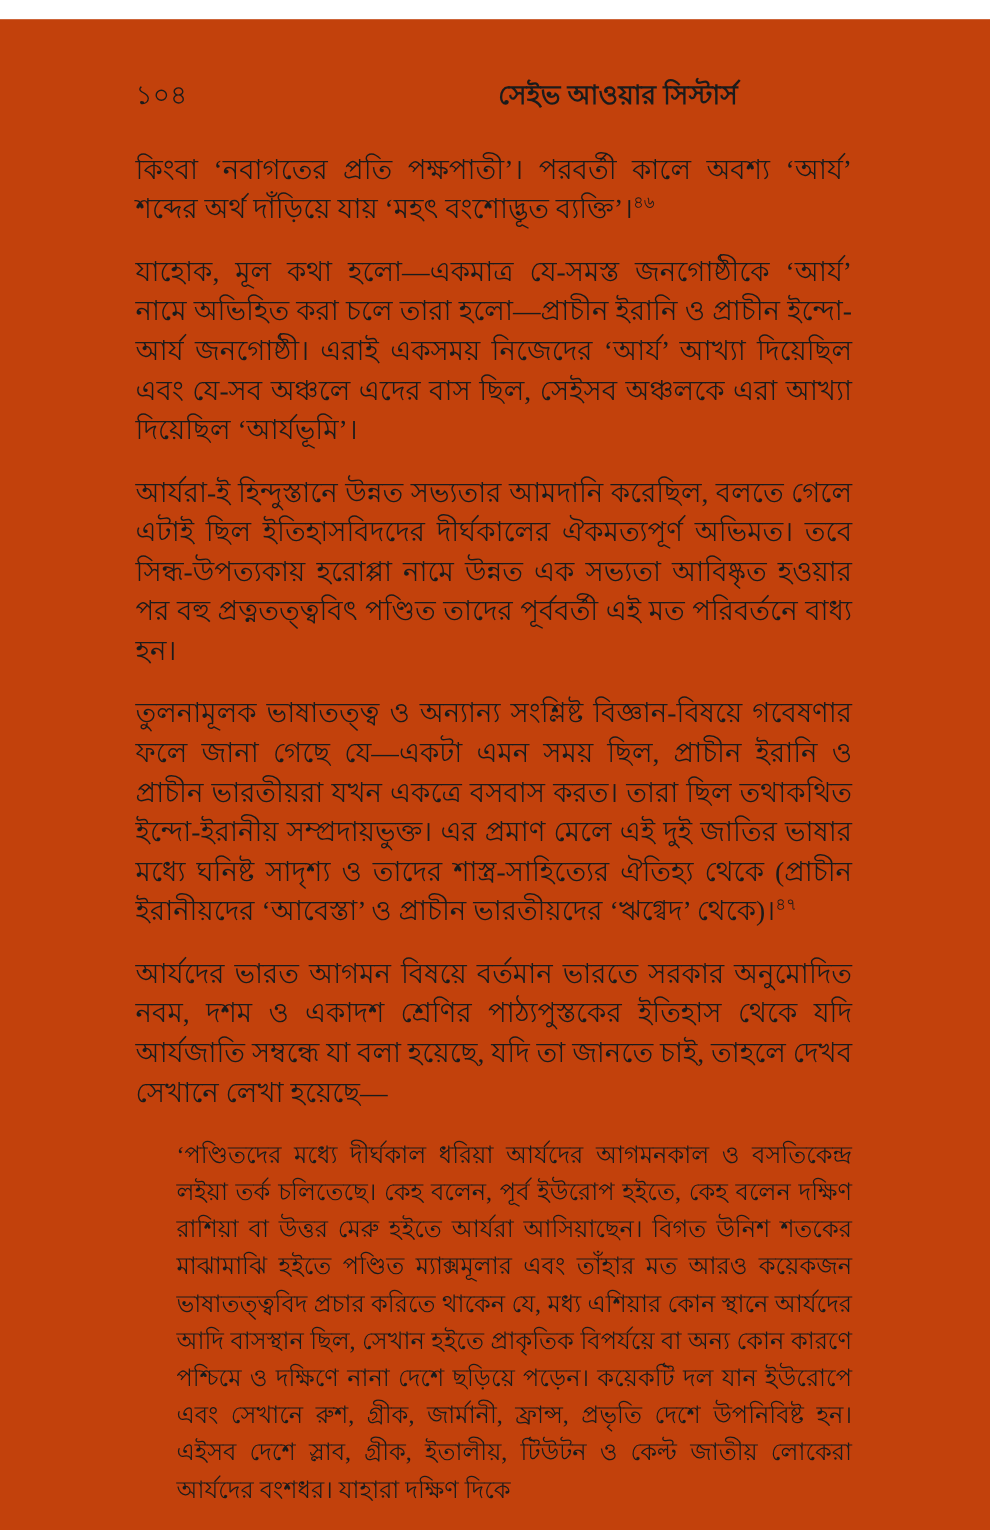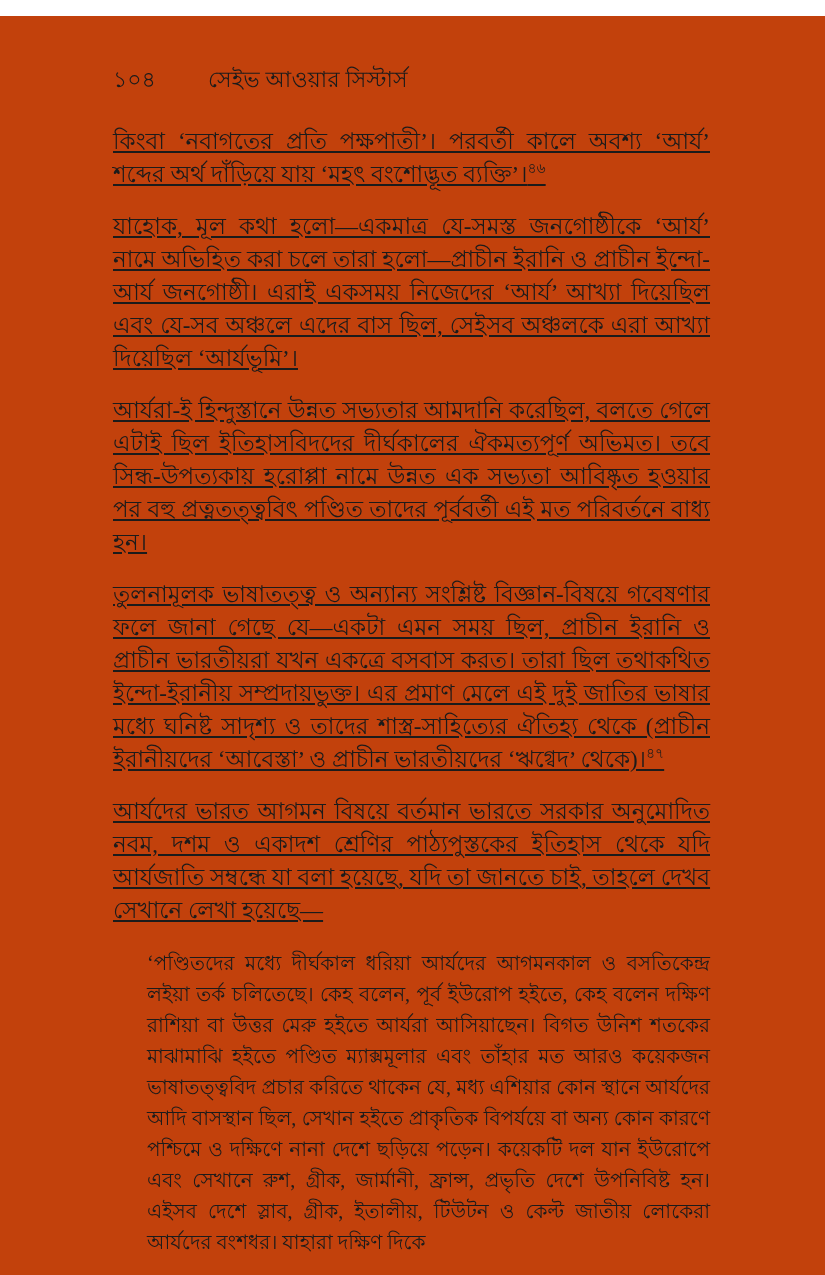--- a/index.html
+++ b/index.html
@@ -15,29 +15,28 @@
     padding: 46px 115px 0 113px;
     overflow: hidden;
   }
   .page-header {
     display: flex;
     align-items: baseline;
     font-size: 22px;
     margin-bottom: 26px;
   }
   .page-number { width: 95px; text-align: left; }
-  .running-title { flex: 1; text-align: left; font-weight: normal; letter-spacing: 0.2px; }
+  .running-title { flex: 1; text-align: right; font-weight: bold; letter-spacing: 0.2px; }
   .header-spacer { width: 95px; }
   .page-body { width: 597px; }
   .para {
     font-size: 23px;
     line-height: 33px;
     text-align: justify;
     margin: 0 0 19px 0;
-    text-decoration: underline;
   }
   .fn-ref {
     font-size: 14px;
     line-height: 0;
     vertical-align: super;
   }
   .quote {
     margin: 21px 0 0 34px;
     font-size: 20px;
     line-height: 31px;

